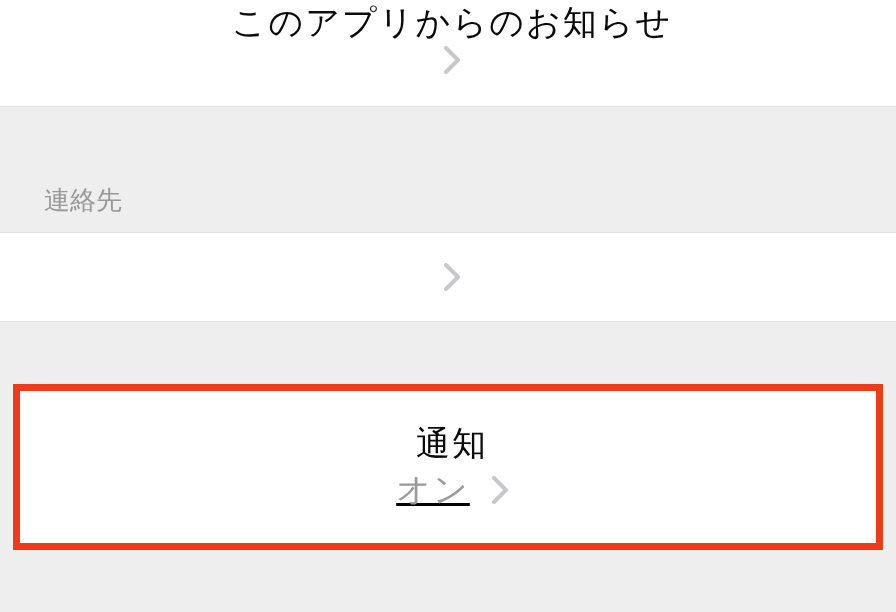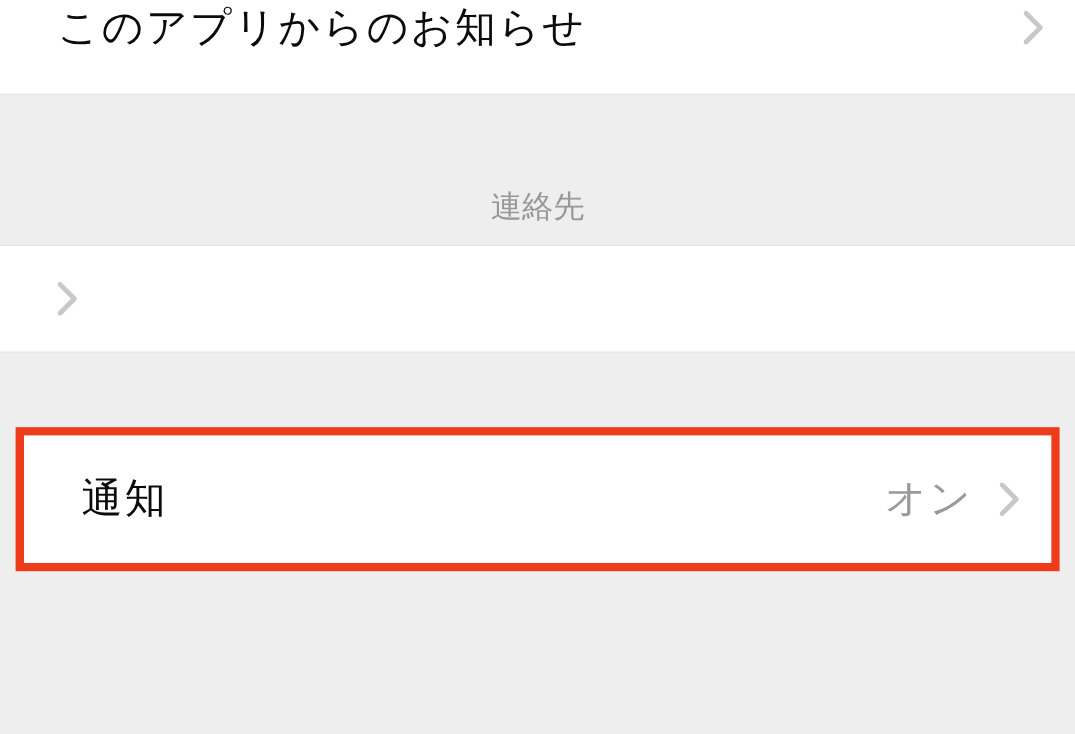--- a/index.html
+++ b/index.html
@@ -9,56 +9,57 @@
     }
     body {
       background: #eeeeee;
       font-family: -apple-system, "Hiragino Sans", "Hiragino Kaku Gothic ProN", sans-serif;
       width: 896px;
       height: 612px;
       overflow: hidden;
     }
     .section {
       width: 100%;
-      text-align: center;
     }
     .section-header {
       color: #989898;
       font-size: 26px;
       padding: 14px 44px 14px 44px;
       font-weight: 400;
     }
     .spacer-mid {
       height: 62px;
     }
     .row {
       background: #ffffff;
       display: flex;
       align-items: center;
       justify-content: space-between;
-      padding: 30px 27px 30px 48px;
+      padding: 30px 40px 30px 48px;
       border-top: 1px solid #e2e2e2;
       border-bottom: 1px solid #e2e2e2;
       cursor: pointer;
+      flex-direction: column;
     }
     .row.first {
       border-top: none;
       padding-top: 0;
       padding-bottom: 32px;
     }
     .row-label {
       color: #0b0b0b;
       font-size: 34px;
       letter-spacing: 2px;
       font-weight: 400;
     }
     .row-right {
       display: flex;
       align-items: center;
       gap: 22px;
+      text-decoration: underline;
     }
     .row-value {
       color: #9a9a9a;
       font-size: 34px;
       letter-spacing: 2px;
     }
     .chevron {
       width: 16px;
       height: 28px;
       flex-shrink: 0;

